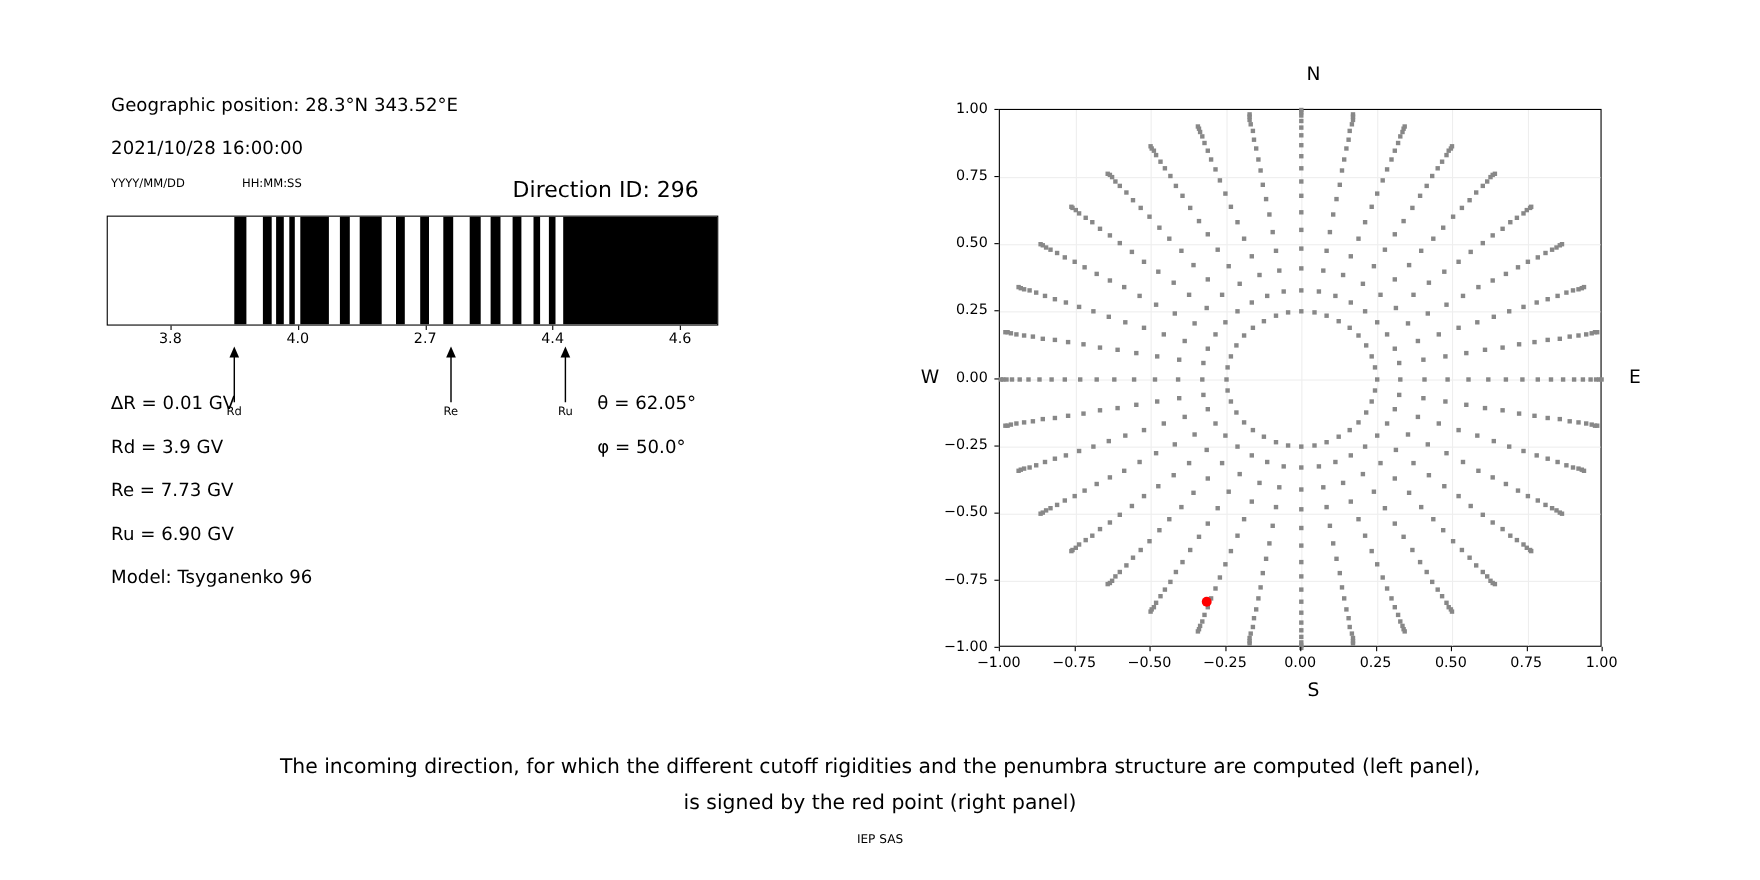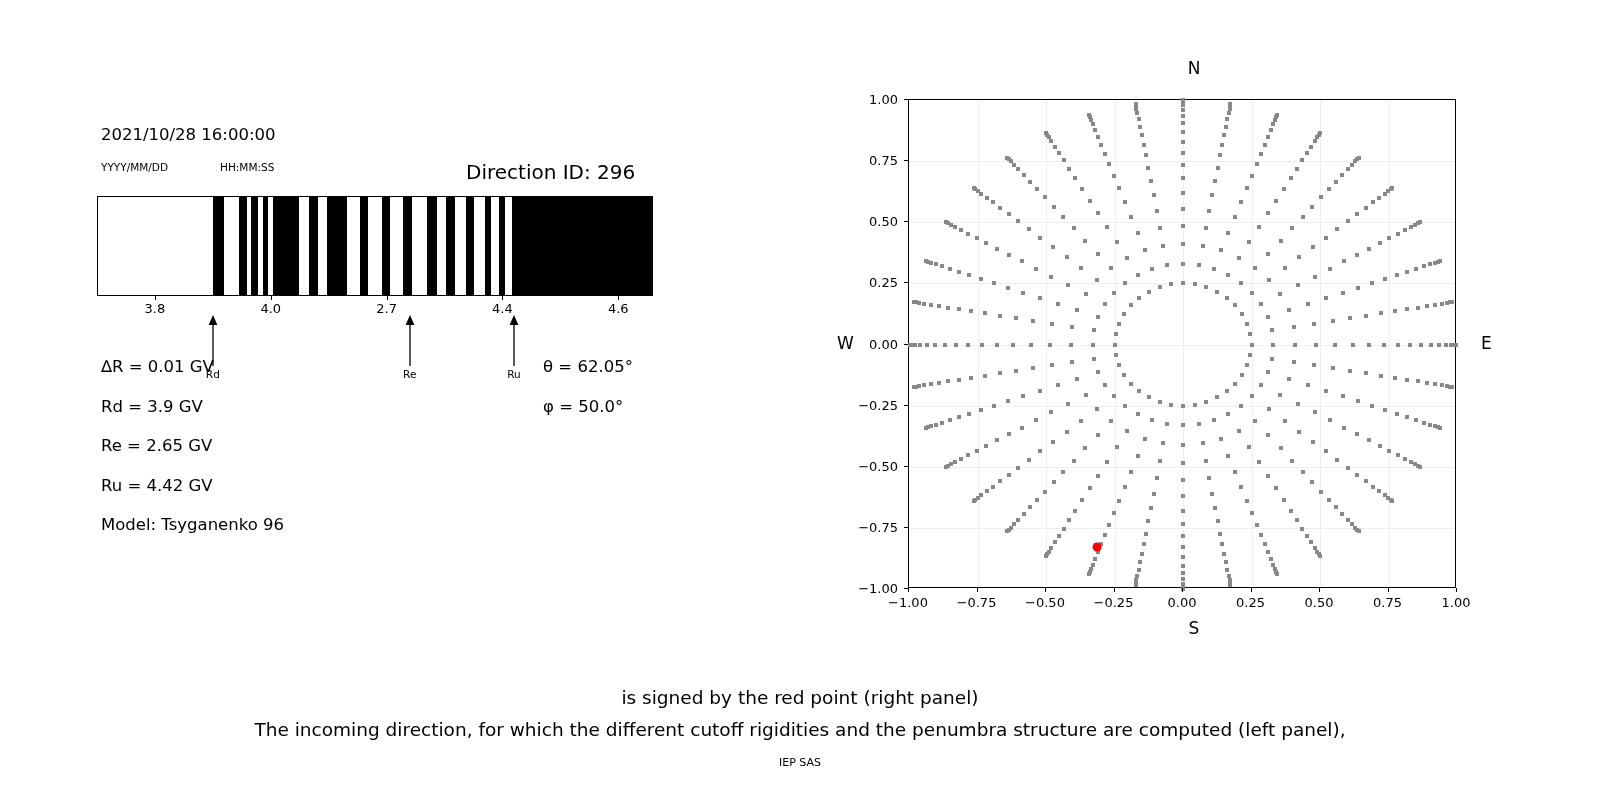--- a/index.html
+++ b/index.html
@@ -52,20 +52,21 @@
   
   #caption{position:absolute;left:0;top:682px;width:1600px;text-align:center;}
   .caption-line{font-size:18.5px;line-height:32px;}
   #footer{position:absolute;left:0;top:756px;width:1600px;text-align:center;font-size:11px;}
 </style>
 </head>
 <body>
 
 <div id="left-panel">
 
+  <div class="info-line" id="geo-position">Geographic position: 28.3°N 343.52°E</div>
 
   <div class="info-line" id="datetime-line">2021/10/28 16:00:00</div>
 
   <div class="info-line" id="fmt-date">YYYY/MM/DD</div>
 
   <div class="info-line" id="fmt-time">HH:MM:SS</div>
 
   <div class="info-line" id="direction-id">Direction ID: 296</div>
 
   <div id="penumbra-figure">
@@ -113,22 +114,22 @@
       <div class="marker-arrow" style="left: 417px; top: 18px;"><svg width="26" height="52" viewBox="0 0 26 52">
           <line x1="13" y1="52" x2="13" y2="8" stroke="#000" stroke-width="1.3"></line>
           <polygon points="13,1 8.6,11 17.4,11" fill="#000"></polygon>
         </svg></div>
       <div class="marker-label" style="left: 417px; top: 72px;">Ru</div>
     </div>
 
   <div id="params-block">
       <div class="param param-left" style="top: 357px;">∆R = 0.01 GV</div>
       <div class="param param-left" style="top: 396.5px;">Rd = 3.9 GV</div>
-      <div class="param param-left" style="top: 436px;">Re = 2.65 GV</div>
-      <div class="param param-left" style="top: 475.5px;">Ru = 4.42 GV</div>
+      <div class="param param-left" style="top: 436px;">Re = 7.73 GV</div>
+      <div class="param param-left" style="top: 475.5px;">Ru = 6.90 GV</div>
       <div class="param param-left" style="top: 515px;">Model: Tsyganenko 96</div>
       <div class="param param-right" style="top: 357px;">θ = 62.05°</div>
       <div class="param param-right" style="top: 396.5px;">φ = 50.0°</div>
     </div>
 </div>
 
 <div id="right-panel">
   <div id="polar-axes">
       <div class="gridline-v" style="left: 68.5px;"></div>
       <div class="gridline-v" style="left: 137px;"></div>
@@ -794,16 +795,16 @@
     <div class="ytick-label" style="left: 82px; width: 56px; top: 160.125px;">0.75</div>
     <div class="ax-tick-y" style="left: 144px; top: 99px;"></div>
     <div class="ytick-label" style="left: 82px; width: 56px; top: 99px;">1.00</div>
     <div class="compass" style="left: 434px; top: 58px; transform: translateX(-50%);">N</div>
     <div class="compass" style="left: 434px; top: 618px; transform: translateX(-50%);">S</div>
     <div class="compass" style="left: 77px; top: 332.5px; transform: translateX(0px);">W</div>
     <div class="compass" style="left: 721px; top: 332.5px; transform: translateX(0px);">E</div>
   </div>
 
 <div id="caption">
+  <div class="caption-line">The incoming direction, for which the different cutoff rigidities and the penumbra structure are computed (left panel),</div>
   <div class="caption-line">is signed by the red point (right panel)</div>
-  <div class="caption-line">The incoming direction, for which the different cutoff rigidities and the penumbra structure are computed (left panel),</div>
 </div>
 <div id="footer">IEP SAS</div>
 
 </body></html>

